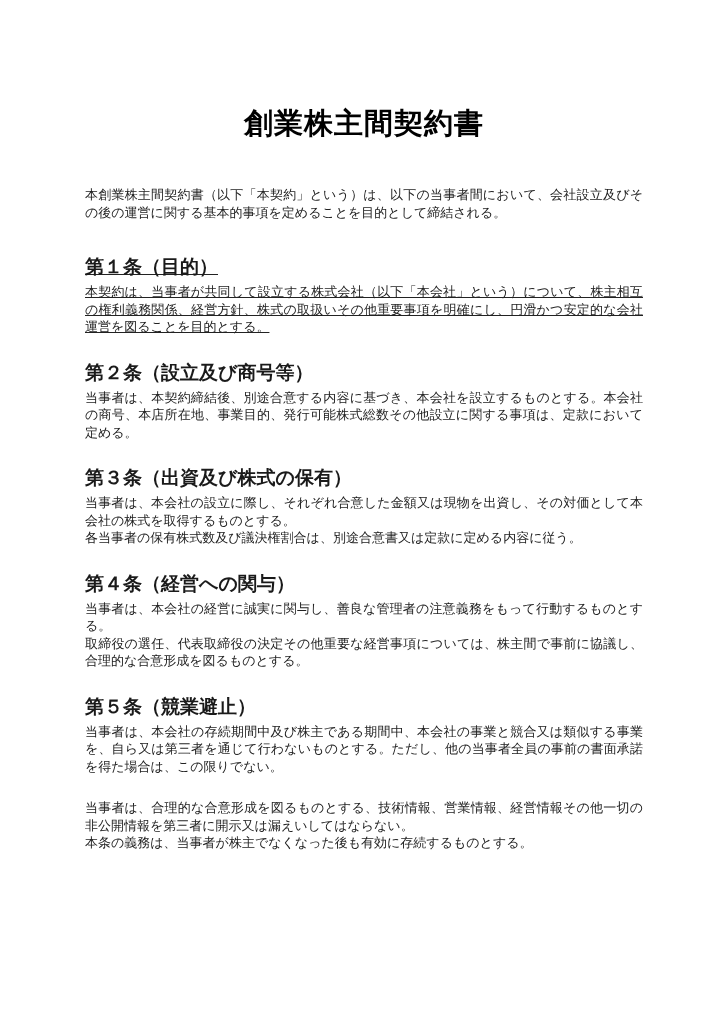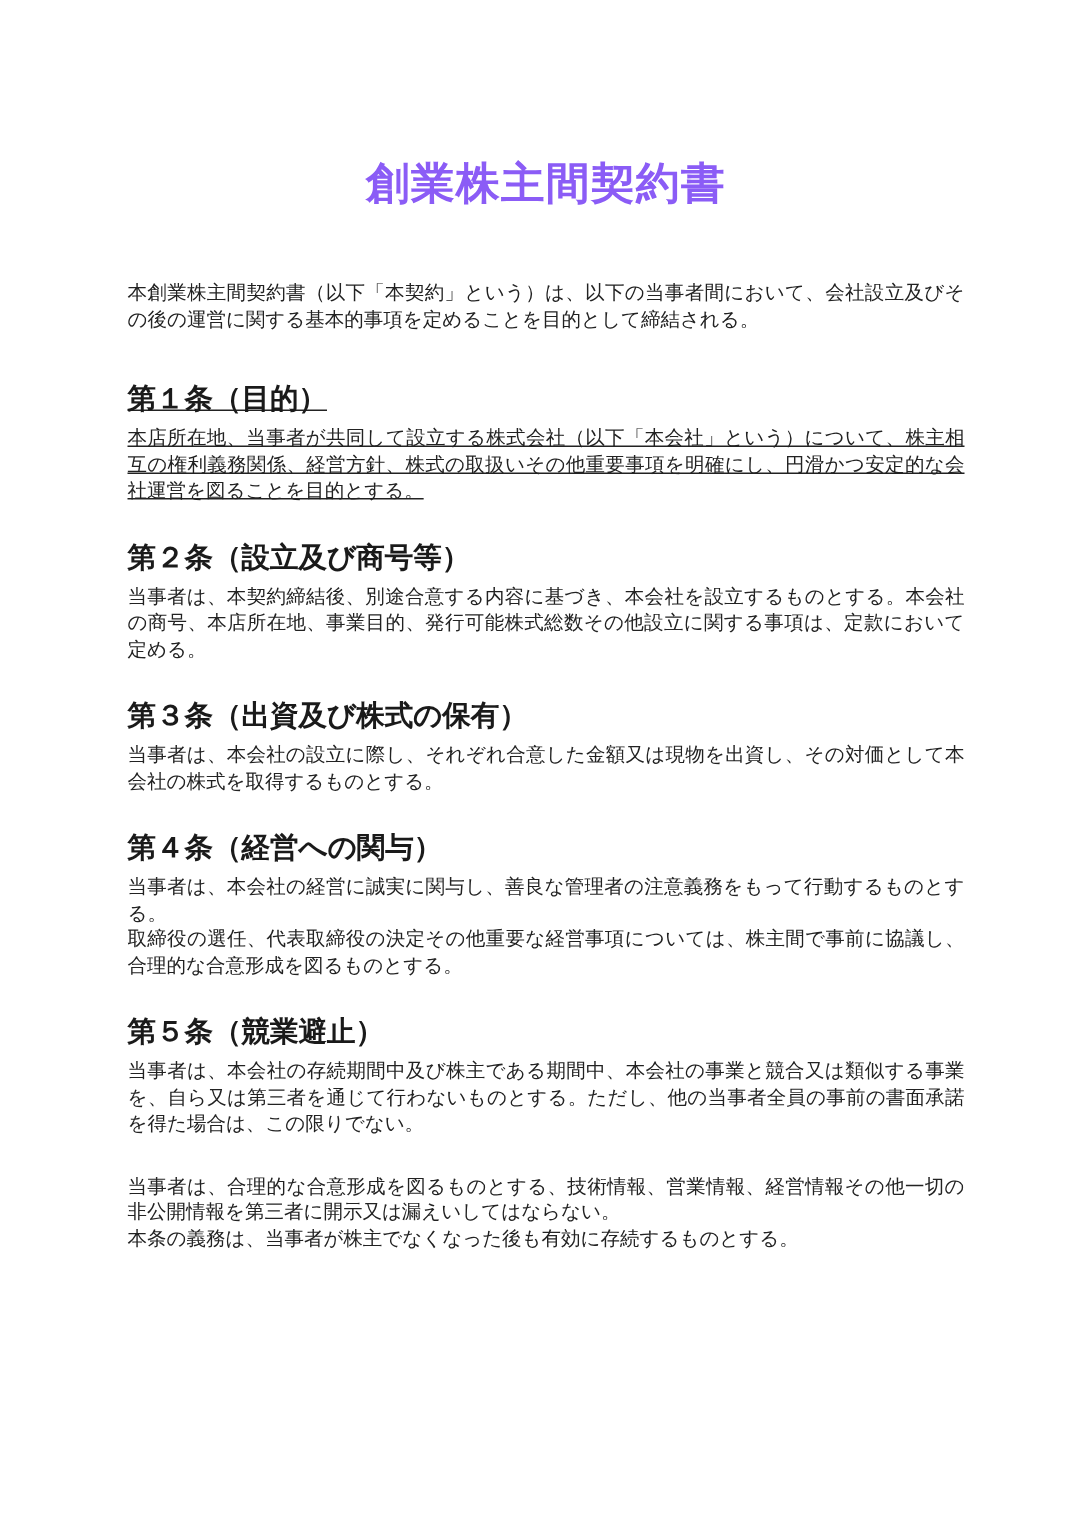--- a/index.html
+++ b/index.html
@@ -20,21 +20,21 @@
     height: 1024px;
     padding: 104px 81px 0 85px;
   }
   .doc-title {
     margin: 0 0 44px 0;
     font-size: 29px;
     line-height: 38px;
     font-weight: bold;
     text-align: center;
     letter-spacing: 1px;
-    color: #8b5cf6;
+    color: #000000;
   }
   .intro {
     margin: 0;
     font-size: 13px;
     line-height: 17.5px;
     text-align: justify;
   }
   .article {
     margin-top: 24px;
   }
@@ -61,35 +61,36 @@
 
 <div class="page">
 
   <h1 class="doc-title">創業株主間契約書</h1>
 
   <p class="intro">本創業株主間契約書（以下「本契約」という）は、以下の当事者間において、会社設立及びその後の運営に関する基本的事項を定めることを目的として締結される。</p>
 
   <section class="article">
     <h2 class="article-heading">第１条（目的）</h2>
     <div class="article-body">
-      <p>本店所在地、当事者が共同して設立する株式会社（以下「本会社」という）について、株主相互の権利義務関係、経営方針、株式の取扱いその他重要事項を明確にし、円滑かつ安定的な会社運営を図ることを目的とする。</p>
+      <p>本契約は、当事者が共同して設立する株式会社（以下「本会社」という）について、株主相互の権利義務関係、経営方針、株式の取扱いその他重要事項を明確にし、円滑かつ安定的な会社運営を図ることを目的とする。</p>
     </div>
   </section>
 
   <section class="article">
     <h2 class="article-heading">第２条（設立及び商号等）</h2>
     <div class="article-body">
       <p>当事者は、本契約締結後、別途合意する内容に基づき、本会社を設立するものとする。本会社の商号、本店所在地、事業目的、発行可能株式総数その他設立に関する事項は、定款において定める。</p>
     </div>
   </section>
 
   <section class="article">
     <h2 class="article-heading">第３条（出資及び株式の保有）</h2>
     <div class="article-body">
       <p>当事者は、本会社の設立に際し、それぞれ合意した金額又は現物を出資し、その対価として本会社の株式を取得するものとする。</p>
+      <p>各当事者の保有株式数及び議決権割合は、別途合意書又は定款に定める内容に従う。</p>
     </div>
   </section>
 
   <section class="article">
     <h2 class="article-heading">第４条（経営への関与）</h2>
     <div class="article-body">
       <p>当事者は、本会社の経営に誠実に関与し、善良な管理者の注意義務をもって行動するものとする。</p>
       <p>取締役の選任、代表取締役の決定その他重要な経営事項については、株主間で事前に協議し、合理的な合意形成を図るものとする。</p>
     </div>
   </section>

